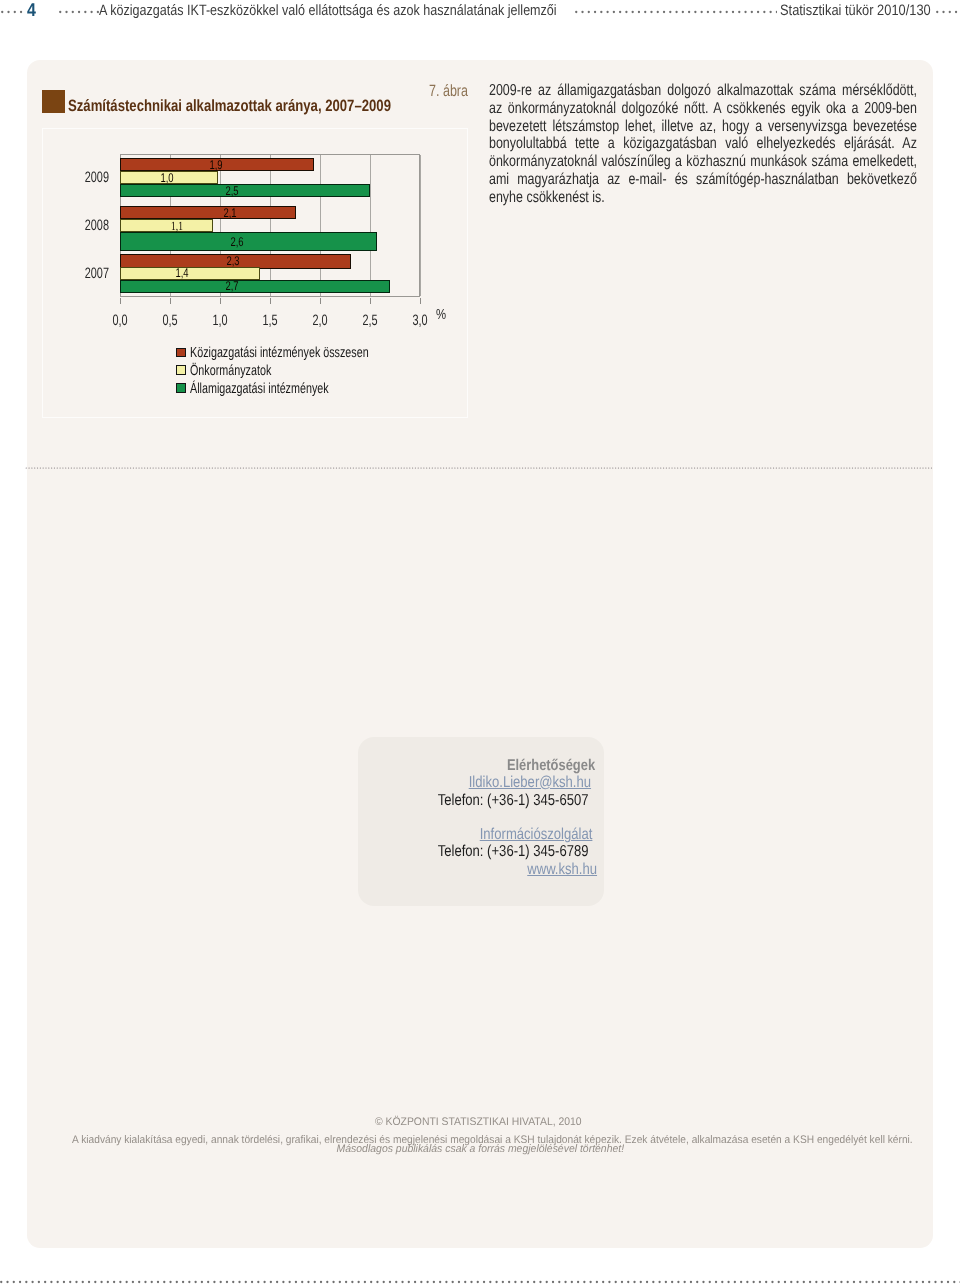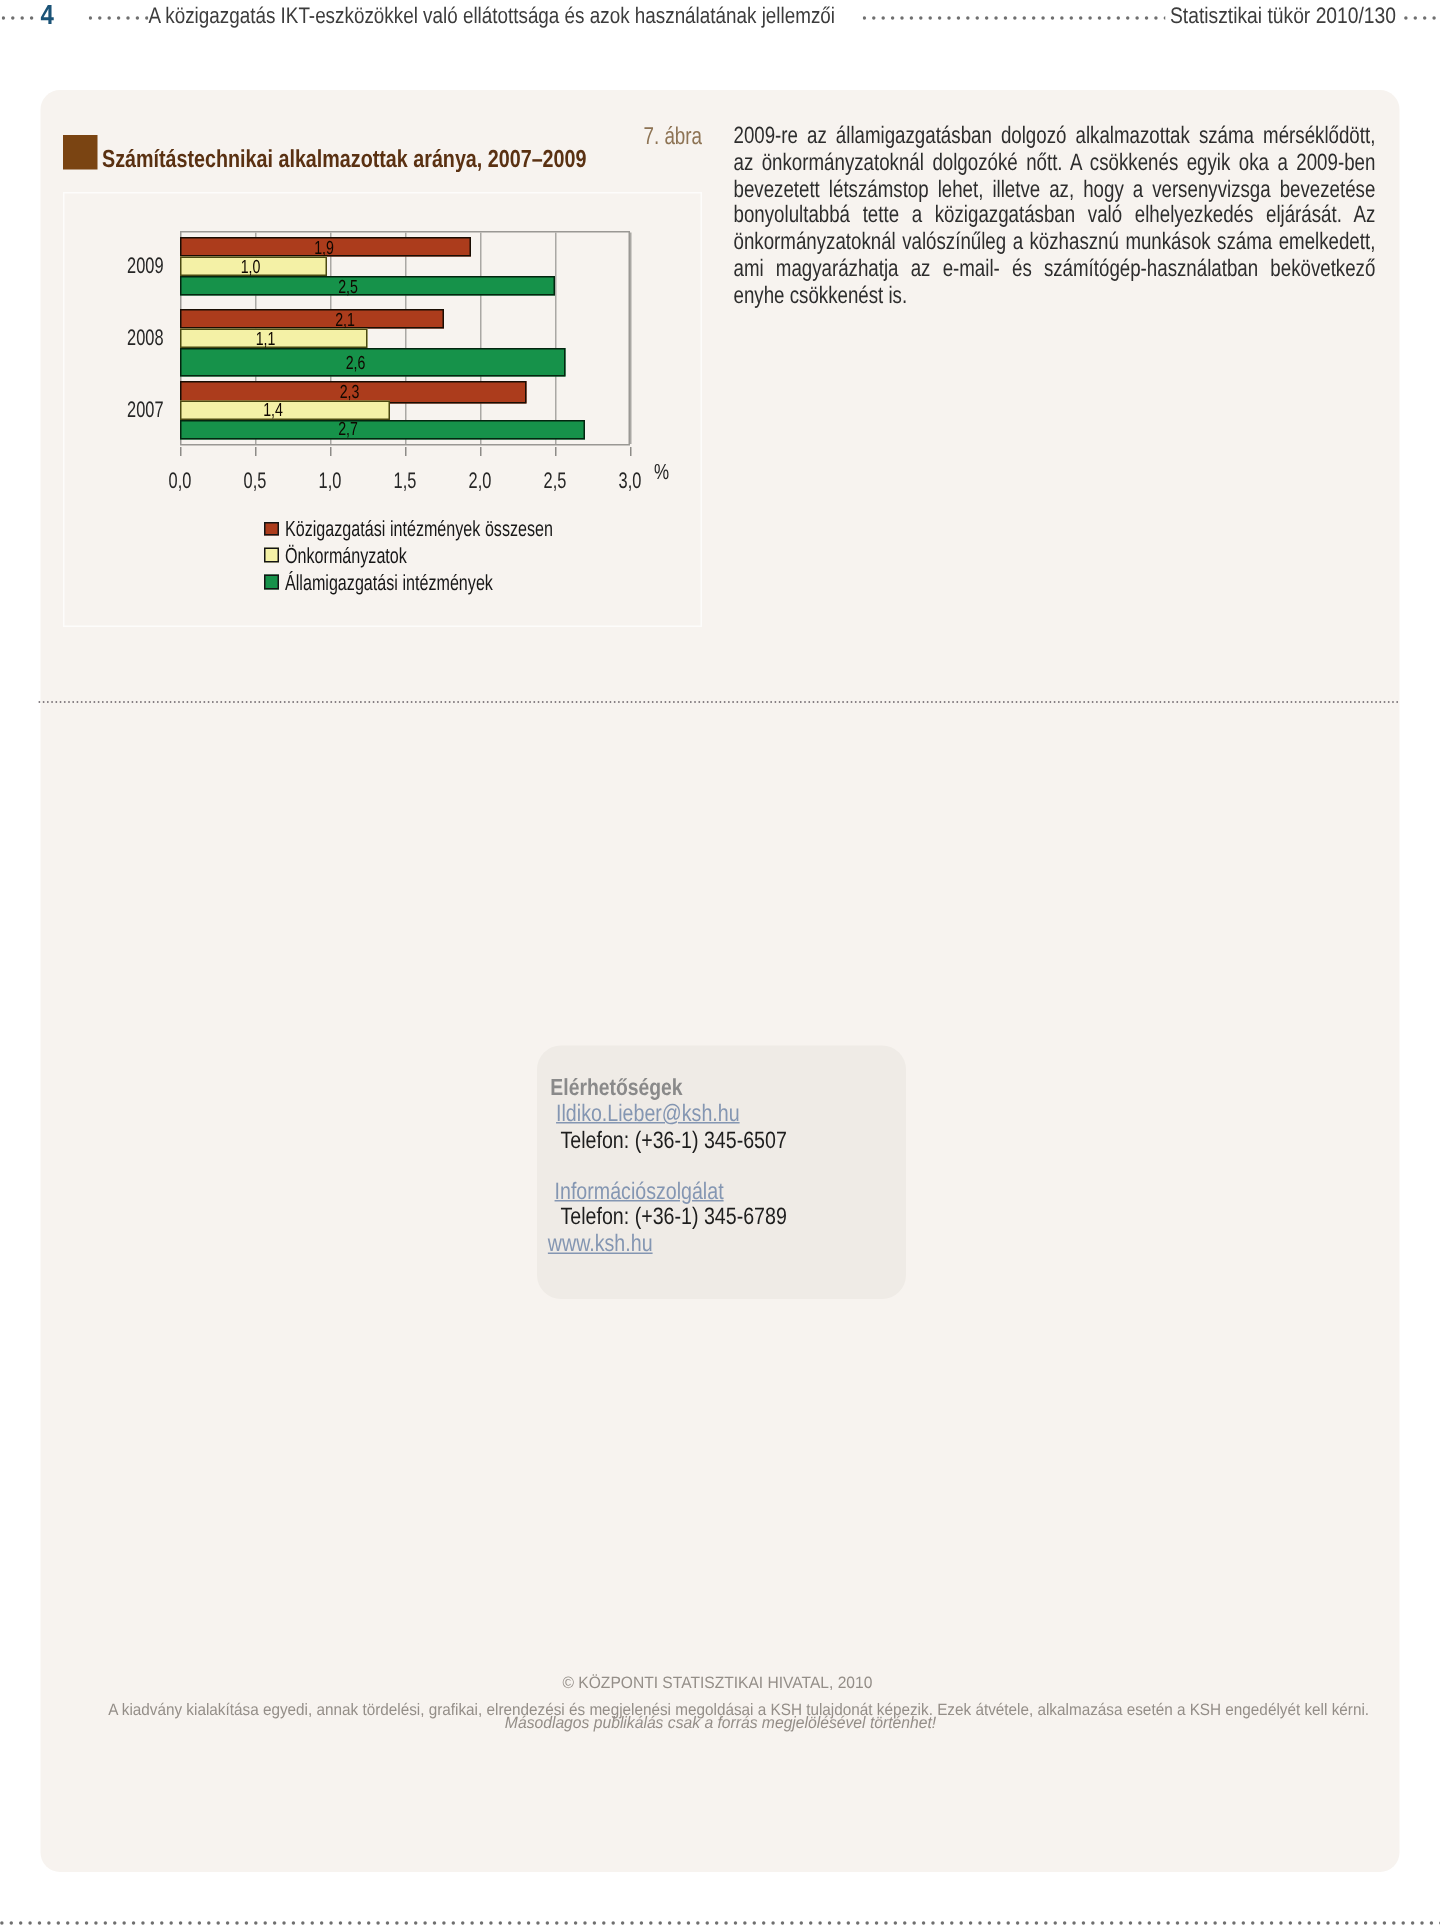--- a/index.html
+++ b/index.html
@@ -65,22 +65,22 @@
      transform:scaleX(0.774);transform-origin:left top;white-space:nowrap;}
   #note{position:absolute;left:488.6px;top:81.7px;width:542px;font-size:15.8px;color:#2d2d2d;
      line-height:17.9px;transform:scaleX(0.7895);transform-origin:left top;}
   #note .nl{display:block;text-align:justify;text-align-last:justify;white-space:pre-wrap;}
   #note .nl.last{text-align:left;text-align-last:left;}
 
   
   #sep{left:24.8px;top:466.3px;width:909px;}
 
   
-  #contact{position:absolute;left:358px;top:697px;width:246px;height:169px;
-     background:#efebe6;border-radius:16px;text-align:left;}
+  #contact{position:absolute;left:358px;top:737px;width:246px;height:169px;
+     background:#efebe6;border-radius:16px;text-align:right;}
   #contact .t{position:absolute;left:0;width:246px;font-size:15.8px;color:#1d1d1d;line-height:15px;}
   #contact .t > span, #contact .t{letter-spacing:0;}
   #contact .inner{display:inline-block;transform:scaleX(0.828);transform-origin:center center;white-space:nowrap;}
   #contact #c-head{font-weight:bold;color:#8a8a8a;font-size:15.5px;transform:scaleX(0.832);}
   .lnk{color:#8496b2;text-decoration:underline;}
 
   
   .foot{position:absolute;left:27px;width:906px;text-align:center;color:#948e88;line-height:11px;font-size:11px;}
   .foot > span{display:inline-block;white-space:nowrap;}
   #f1{top:1116.7px;left:25px;}
@@ -186,21 +186,21 @@
       <div class="bar y" style="left: 120.4px; top: 171.3px; width: 97.8693px; height: 12.95px;">
         <span style="left: 45.7px;">1,0</span>
       </div>
       <div class="bar g" style="left: 120.4px; top: 184.25px; width: 249.667px; height: 12.95px;">
         <span style="left: 110.5px;">2,5</span>
       </div>
       <div class="yearlabel chtext" style="left: 49.4px; top: 219px;">2008</div>
       <div class="bar r" style="left: 120.4px; top: 206.15px; width: 176px; height: 12.95px;">
         <span style="left: 108.4px;">2,1</span>
       </div>
-      <div class="bar y" style="left: 120.4px; top: 219.1px; width: 125px; height: 12.95px;">
+      <div class="bar y" style="left: 120.4px; top: 219.1px; width: 93px; height: 12.95px; font-family: Liberation Serif, serif;">
         <span style="left: 56.1px;">1,1</span>
       </div>
       <div class="bar g" style="left: 120.4px; top: 232.05px; width: 256.657px; height: 19px;">
         <span style="left: 115.5px;">2,6</span>
       </div>
       <div class="yearlabel chtext" style="left: 49.4px; top: 266.8px;">2007</div>
       <div class="bar r" style="left: 120.4px; top: 253.95px; width: 230.692px; height: 15px;">
         <span style="left: 112px;">2,3</span>
       </div>
       <div class="bar y" style="left: 120.4px; top: 266.9px; width: 139.813px; height: 12.95px;">

